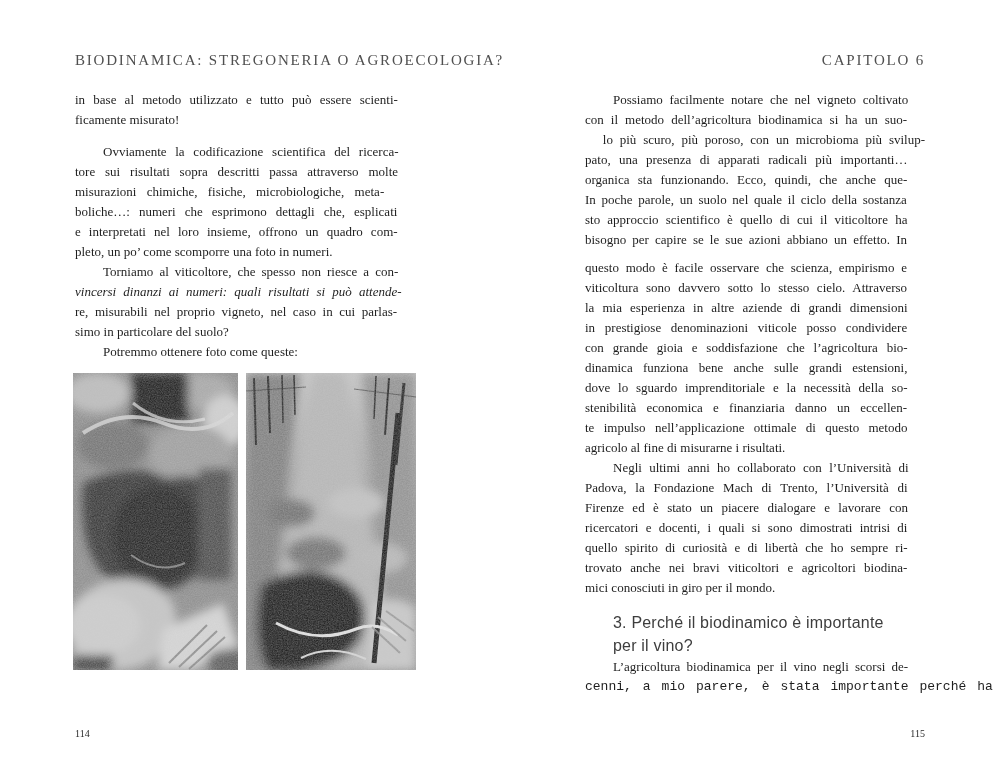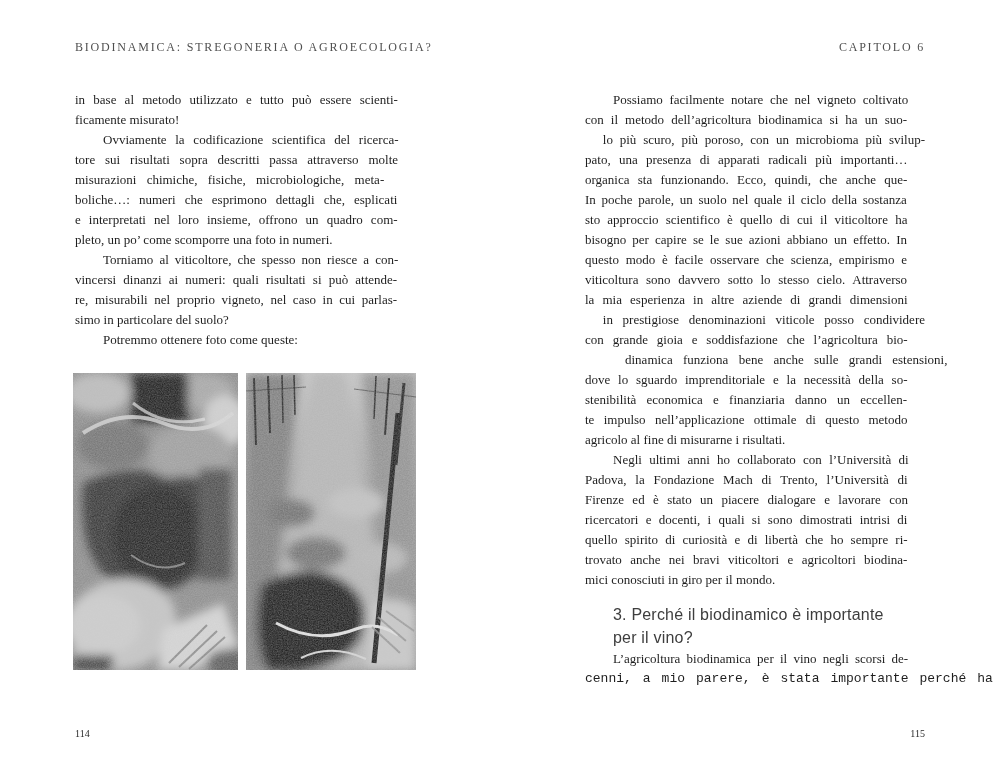--- a/index.html
+++ b/index.html
@@ -1,21 +1,21 @@
 <!DOCTYPE html>
 <html lang="it"><head>
 <meta charset="utf-8">
 <style>
   html,body{margin:0;padding:0;background:#ffffff;}
   #spread{position:relative;width:1000px;height:768px;background:#ffffff;overflow:hidden;
           font-family:"Liberation Serif",serif;color:#1e1e1e;}
   .page{position:absolute;top:0;width:340px;height:768px;}
   #left-page{left:75px;}
   #right-page{left:585px;}
-  .running-header{position:absolute;top:40px;font-size:12px;letter-spacing:1.8px;
+  .running-header{position:absolute;top:52px;font-size:15px;letter-spacing:1.8px;
                   color:#4f4f4f;white-space:nowrap;}
   #left-page .running-header{left:0;}
   #right-page .running-header{right:0;}
   .text-block{position:absolute;top:90px;left:0;width:340px;}
   .line{height:20px;font-size:13px;line-height:20px;white-space:nowrap;}
   .line span{display:inline-block;transform-origin:0 50%;white-space:nowrap;}
   .ind{padding-left:28px;}
   .para.heading{margin-top:13px;}
   .heading .line{font-family:"Liberation Sans",sans-serif;font-size:16px;height:23px;
                  line-height:23px;color:#3d3d3d;letter-spacing:0.2px;padding-left:28px;}
@@ -34,30 +34,30 @@
 
   <div class="page" id="left-page">
     <div class="running-header">BIODINAMICA: STREGONERIA O AGROECOLOGIA?</div>
 
     <div class="text-block" id="left-text">
         <div class="para">
           <div class="line just" style="word-spacing: 4.95486px;"><span>in base al metodo utilizzato e tutto può essere scienti-</span></div>
           <div class="line"><span>ficamente misurato!</span></div>
         </div>
         <div class="para">
-          <div class="line ind just" style="word-spacing: 5.47813px;"><span>Ovviamente la codificazione scientifica del ricerca-</span></div>
+          <div class="line ind just" style="word-spacing: 5.47813px; margin-top: 12px;"><span>Ovviamente la codificazione scientifica del ricerca-</span></div>
           <div class="line just" style="word-spacing: 6.58929px;"><span>tore sui risultati sopra descritti passa attraverso molte</span></div>
           <div class="line just" style="word-spacing: 7px;"><span>misurazioni chimiche, fisiche, microbiologiche, meta-</span></div>
           <div class="line just" style="word-spacing: 5.77344px;"><span>boliche…: numeri che esprimono dettagli che, esplicati</span></div>
           <div class="line just" style="word-spacing: 4.83984px;"><span>e interpretati nel loro insieme, offrono un quadro com-</span></div>
           <div class="line"><span>pleto, un po’ come scomporre una foto in numeri.</span></div>
         </div>
         <div class="para">
           <div class="line ind just" style="word-spacing: 2.77148px;"><span>Torniamo al viticoltore, che spesso non riesce a con-</span></div>
-          <div class="line just" style="word-spacing: 3.89648px;"><span>vincersi dinanzi ai numeri: quali risultati si può attende-</span></div>
+          <div class="line just" style="word-spacing: 3.89648px; font-style: italic;"><span>vincersi dinanzi ai numeri: quali risultati si può attende-</span></div>
           <div class="line just" style="word-spacing: 3.33681px;"><span>re, misurabili nel proprio vigneto, nel caso in cui parlas-</span></div>
           <div class="line"><span>simo in particolare del suolo?</span></div>
         </div>
         <div class="para">
           <div class="line ind"><span>Potremmo ottenere foto come queste:</span></div>
         </div>
       </div>
 
     <div class="photo" id="photo-left" aria-label="Foto in bianco e nero: mano che regge suolo scuro con radici alla base di una vite">
       <svg viewBox="0 0 165 297" preserveAspectRatio="none">
@@ -155,26 +155,26 @@
     <div class="text-block" id="right-text">
         <div class="para">
           <div class="line ind just" style="word-spacing: 3.34115px;"><span>Possiamo facilmente notare che nel vigneto coltivato</span></div>
           <div class="line just" style="word-spacing: 3.80078px;"><span>con il metodo dell’agricoltura biodinamica si ha un suo-</span></div>
           <div class="line just" style="word-spacing: 3.58681px; text-align: right;"><span>lo più scuro, più poroso, con un microbioma più svilup-</span></div>
           <div class="line just" style="word-spacing: 5.0067px;"><span>pato, una presenza di apparati radicali più importanti…</span></div>
           <div class="line just" style="word-spacing: 5.04241px;"><span>organica sta funzionando. Ecco, quindi, che anche que-</span></div>
           <div class="line just" style="word-spacing: 2.46875px;"><span>In poche parole, un suolo nel quale il ciclo della sostanza</span></div>
           <div class="line just" style="word-spacing: 3.93403px;"><span>sto approccio scientifico è quello di cui il viticoltore ha</span></div>
           <div class="line just" style="word-spacing: 2.87812px;"><span>bisogno per capire se le sue azioni abbiano un effetto. In</span></div>
-          <div class="line just" style="word-spacing: 3.4707px;"><span>questo modo è facile osservare che scienza, empirismo e</span></div>
+          <div class="line just" style="word-spacing: 3.4707px; margin-top: 8px;"><span>questo modo è facile osservare che scienza, empirismo e</span></div>
           <div class="line just" style="word-spacing: 4.34152px;"><span>viticoltura sono davvero sotto lo stesso cielo. Attraverso</span></div>
           <div class="line just" style="word-spacing: 4.85938px;"><span>la mia esperienza in altre aziende di grandi dimensioni</span></div>
-          <div class="line just" style="word-spacing: 6.4625px; text-align: right;"><span>in prestigiose denominazioni viticole posso condividere</span></div>
+          <div class="line just" style="word-spacing: 6.4625px;"><span>in prestigiose denominazioni viticole posso condividere</span></div>
           <div class="line just" style="word-spacing: 5.60938px;"><span>con grande gioia e soddisfazione che l’agricoltura bio-</span></div>
-          <div class="line just" style="word-spacing: 7px; margin-left: 40px;"><span>dinamica funziona bene anche sulle grandi estensioni,</span></div>
+          <div class="line just" style="word-spacing: 7px;"><span>dinamica funziona bene anche sulle grandi estensioni,</span></div>
           <div class="line just" style="word-spacing: 4.57031px;"><span>dove lo sguardo imprenditoriale e la necessità della so-</span></div>
           <div class="line just" style="word-spacing: 7px; font-family: Liberation Serif, serif;"><span>stenibilità economica e finanziaria danno un eccellen-</span></div>
           <div class="line just" style="word-spacing: 6.08854px;"><span>te impulso nell’applicazione ottimale di questo metodo</span></div>
           <div class="line"><span>agricolo al fine di misurarne i risultati.</span></div>
         </div>
         <div class="para">
           <div class="line ind just" style="word-spacing: 4.01116px;"><span>Negli ultimi anni ho collaborato con l’Università di</span></div>
           <div class="line just" style="word-spacing: 5.59821px;"><span>Padova, la Fondazione Mach di Trento, l’Università di</span></div>
           <div class="line just" style="word-spacing: 5.13368px;"><span>Firenze ed è stato un piacere dialogare e lavorare con</span></div>
           <div class="line just" style="word-spacing: 4.05903px;"><span>ricercatori e docenti, i quali si sono dimostrati intrisi di</span></div>

